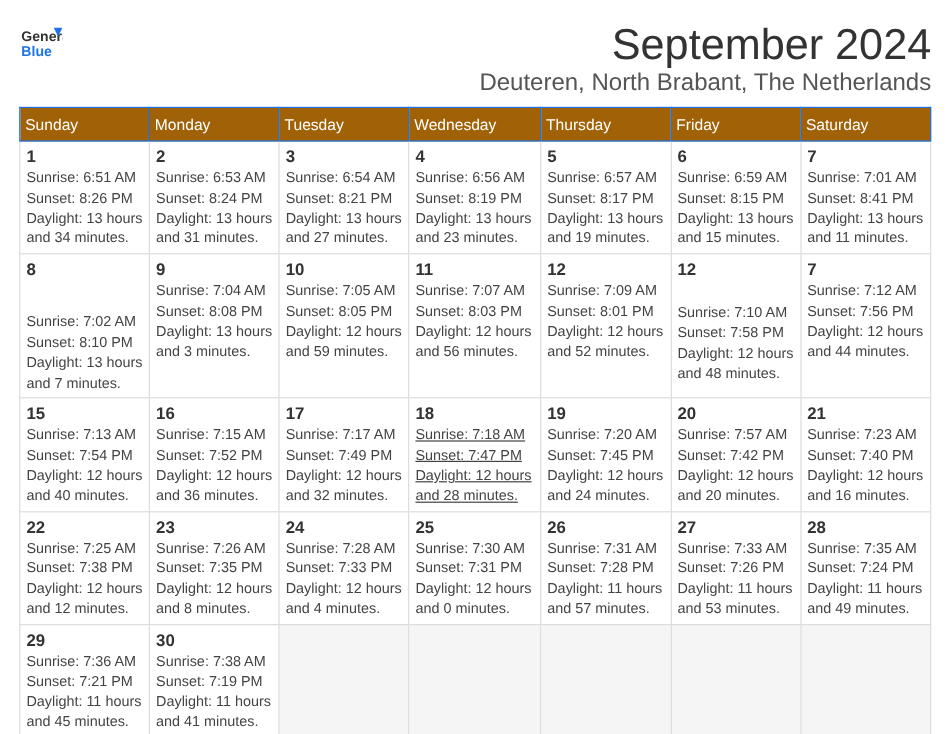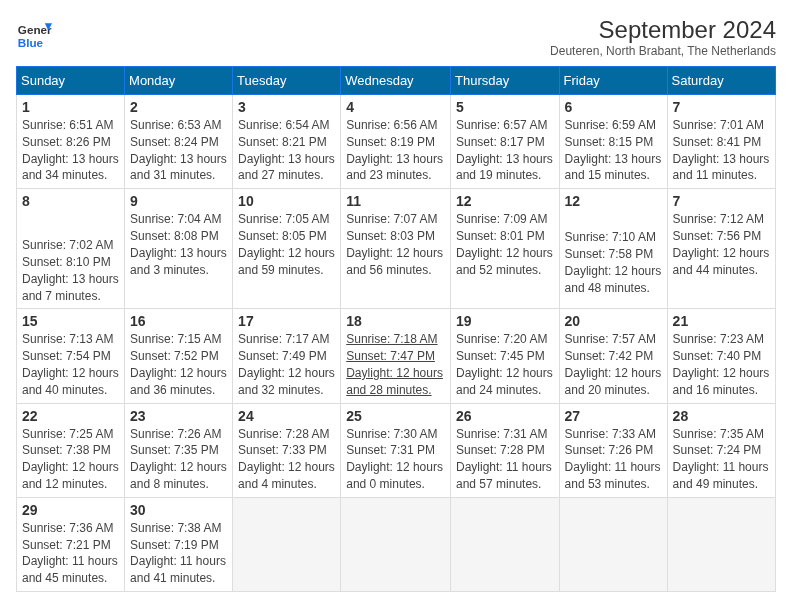--- a/index.html
+++ b/index.html
@@ -22,35 +22,35 @@
       gap: 4px;
     }
     .logo-icon {
       width: 36px;
       height: 36px;
     }
     .title-block {
       text-align: right;
     }
     .month-title {
-      font-size: 24px;
+      font-size: 36px;
       font-weight: normal;
       color: #333;
     }
     .subtitle {
-      font-size: 12px;
+      font-size: 20px;
       color: #555;
     }
     .calendar-table {
       width: 100%;
       border-collapse: collapse;
       font-size: 11px;
     }
     .calendar-table th {
-      background-color: #0369a1;
+      background-color: #a16207;
       color: white;
       padding: 6px 4px;
       text-align: left;
       font-size: 13px;
       font-weight: normal;
       border: 1px solid #1a73e8;
     }
     .calendar-table td {
       border: 1px solid #ddd;
       vertical-align: top;

